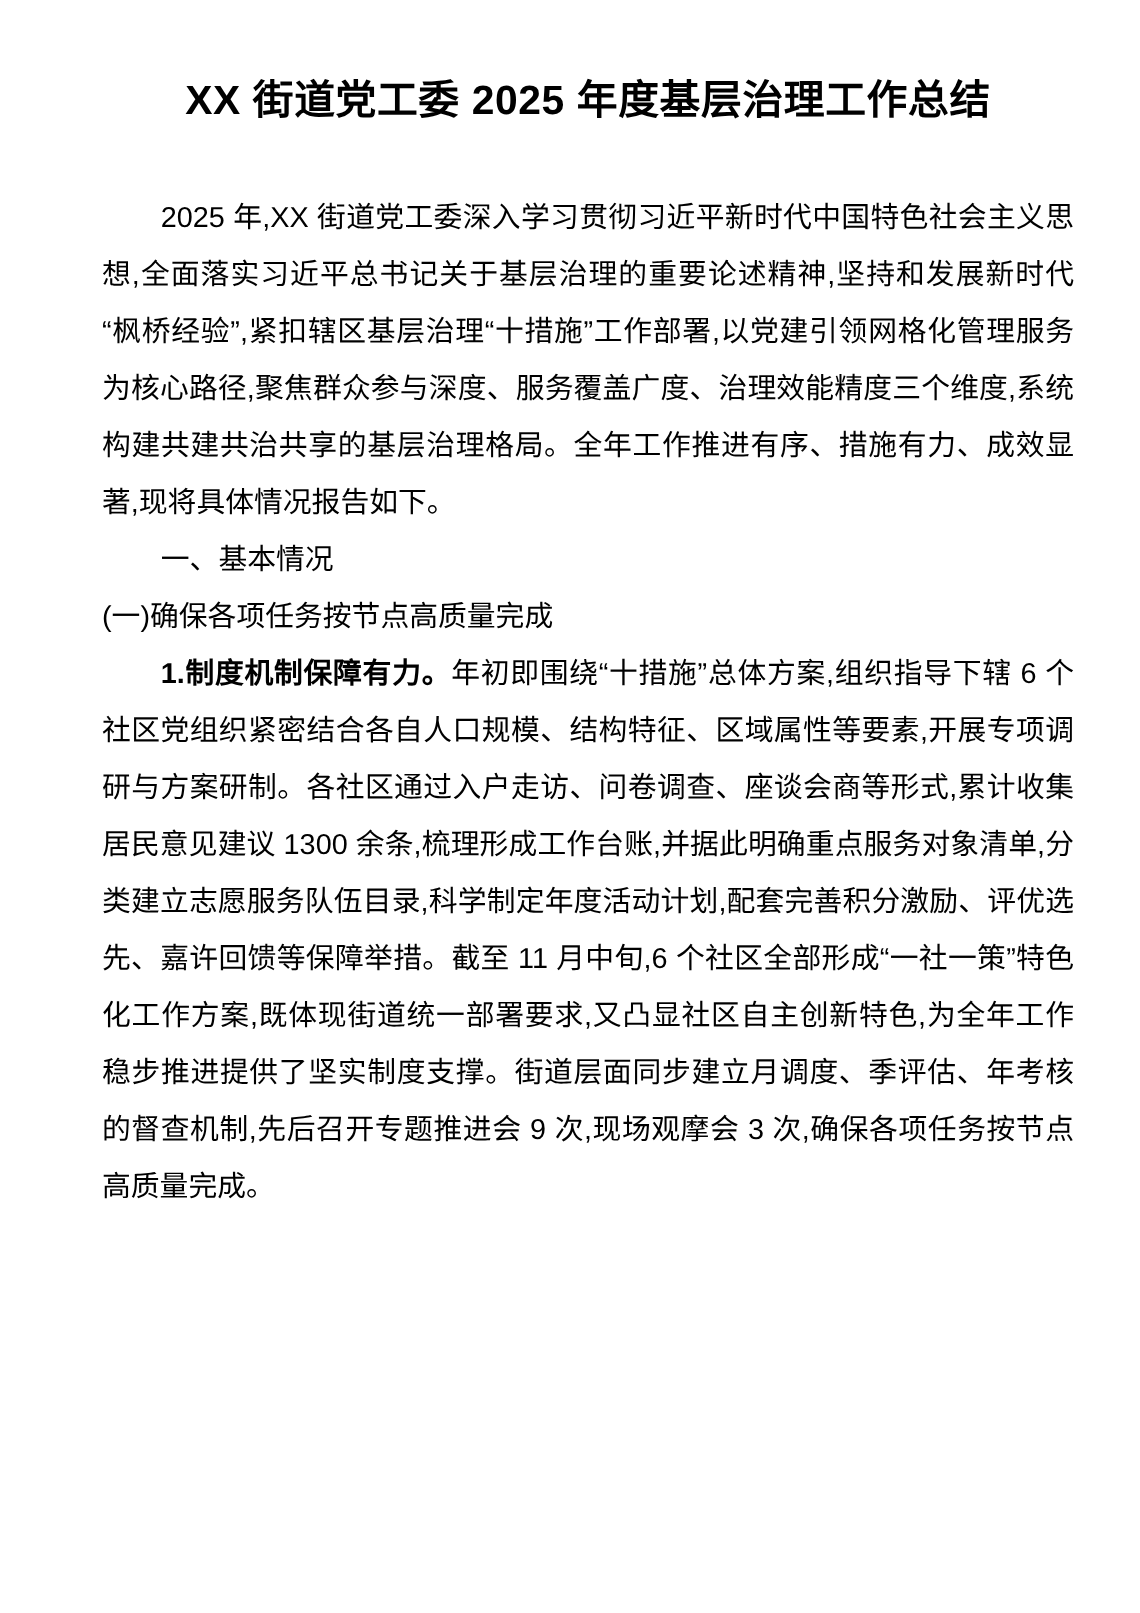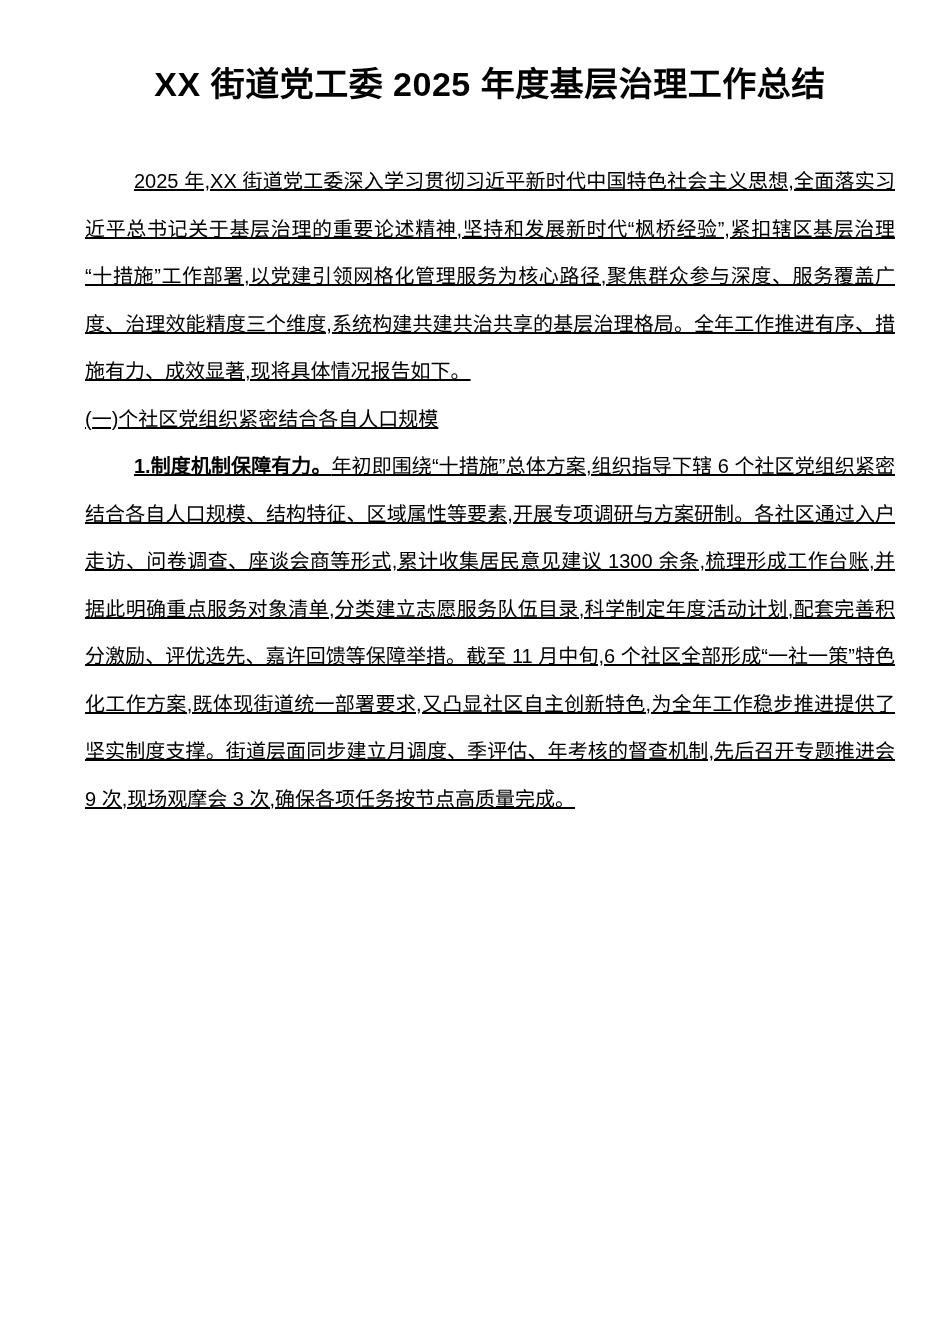--- a/index.html
+++ b/index.html
@@ -45,28 +45,27 @@
     white-space: nowrap;
   }
 
   .title-spacer {
     height: 52px;
   }
 
   p.para {
     margin: 0;
     padding: 0;
-    font-size: 20px;
+    font-size: 24px;
     line-height: 47.5px;
     text-align: justify;
     text-justify: inter-ideograph;
     text-align-last: left;
     letter-spacing: 0px;
     word-break: break-all;
-    text-decoration: underline;
   }
 
   p.indent2 {
     text-indent: 49px;
   }
 
   p.noindent {
     text-indent: 0;
   }
 
@@ -84,21 +83,22 @@
 <div class="page">
 
   <div class="doc-body">
 
     <h1 class="doc-title">XX 街道党工委 2025 年度基层治理工作总结</h1>
 
     <div class="title-spacer"></div>
 
     <div id="paragraph-container">
         <p class="para indent2"><span>2025 年,XX 街道党工委深入学习贯彻习近平新时代中国特色社会主义思想,全面落实习近平总书记关于基层治理的重要论述精神,坚持和发展新时代“枫桥经验”,紧扣辖区基层治理“十措施”工作部署,以党建引领网格化管理服务为核心路径,聚焦群众参与深度、服务覆盖广度、治理效能精度三个维度,系统构建共建共治共享的基层治理格局。全年工作推进有序、措施有力、成效显著,现将具体情况报告如下。</span></p>
-        <p class="para noindent"><span>(一)个社区党组织紧密结合各自人口规模</span></p>
+        <p class="para indent2"><span>一、基本情况</span></p>
+        <p class="para noindent"><span>(一)确保各项任务按节点高质量完成</span></p>
         <p class="para indent2"><span class="b">1.制度机制保障有力。</span><span>年初即围绕“十措施”总体方案,组织指导下辖 6 个社区党组织紧密结合各自人口规模、结构特征、区域属性等要素,开展专项调研与方案研制。各社区通过入户走访、问卷调查、座谈会商等形式,累计收集居民意见建议 1300 余条,梳理形成工作台账,并据此明确重点服务对象清单,分类建立志愿服务队伍目录,科学制定年度活动计划,配套完善积分激励、评优选先、嘉许回馈等保障举措。截至 11 月中旬,6 个社区全部形成“一社一策”特色化工作方案,既体现街道统一部署要求,又凸显社区自主创新特色,为全年工作稳步推进提供了坚实制度支撑。街道层面同步建立月调度、季评估、年考核的督查机制,先后召开专题推进会 9 次,现场观摩会 3 次,确保各项任务按节点高质量完成。</span></p>
       </div>
 
     <div class="tail-space"></div>
 
   </div>
 
 </div>
 
 </body></html>

